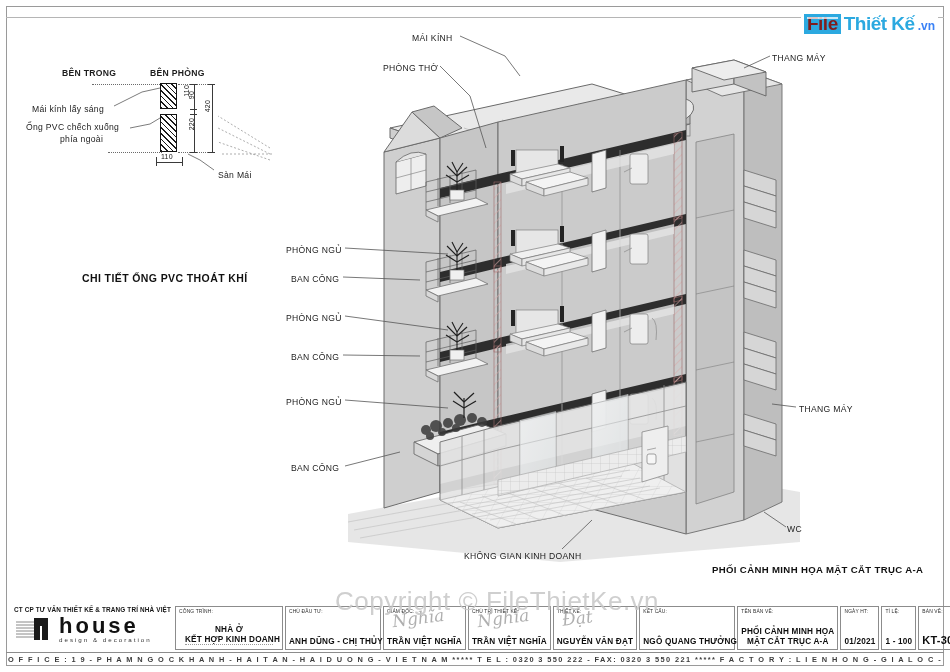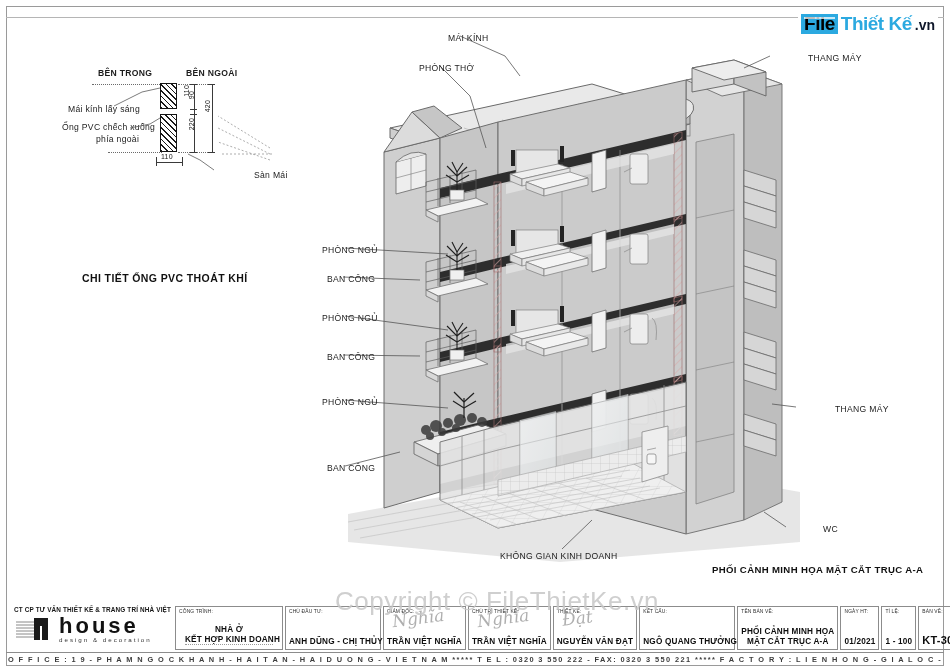--- a/index.html
+++ b/index.html
@@ -38,21 +38,21 @@
     right: 12px; top: 12px;
     display: flex;
     align-items: baseline;
     gap: 3px;
     z-index: 40;
     background: #fff;
     padding: 1px 3px;
   }
   .brand-file {
     background: #2ba9e0;
-    color: #000000;
+    color: #7f1d1d;
     font-weight: bold;
     font-size: 19px;
     line-height: 20px;
     padding: 0 3px;
     letter-spacing: -0.5px;
     position: relative;
   }
   .brand-file::after {
     content: "";
     position: absolute;
@@ -61,34 +61,33 @@
     background: #ffffff;
     opacity: .75;
   }
   .brand-thiet {
     color: #2ba9e0;
     font-weight: bold;
     font-size: 19px;
     letter-spacing: -0.5px;
   }
   .brand-vn {
-    color: #0f172a;
+    color: #3b82f6;
     font-weight: bold;
-    font-size: 14px;
+    font-size: 12px;
   }
 
   
   .lbl {
     position: absolute;
     font-size: 8.6px;
     color: #1c1c1c;
     letter-spacing: .3px;
     white-space: nowrap;
     font-family: "Liberation Sans", sans-serif;
-    margin-left: 36px;
   }
   .lbl.bold { font-weight: bold; }
 
   
   #pvc-detail { position: absolute; left: 22px; top: 58px; width: 270px; height: 150px; text-align: right; }
   .pvc-pipe-top {
     position: absolute; left: 138px; top: 25px; width: 17px; height: 26px;
     border: 1.3px solid #141414;
     background:
       repeating-linear-gradient(45deg, #1a1a1a 0 1px, rgba(0,0,0,0) 1px 4px),
@@ -289,21 +288,21 @@
 
   <div class="brand-logo">
     <span class="brand-file">File</span>
     <span class="brand-thiet">Thiết Kế</span>
     <span class="brand-vn">.vn</span>
   </div>
 
   <div id="pvc-detail">
 
     <div class="lbl bold" style="left:40px; top:10px;">BÊN TRONG</div>
-    <div class="lbl bold" style="left:128px; top:10px;">BÊN NGOÀI</div>
+    <div class="lbl bold" style="left:128px; top:10px;">BÊN PHÒNG</div>
 
     <div class="pvc-dot-line" style="left:70px; top:26px; width:70px;"></div>
     <div class="pvc-dot-line" style="left:156px; top:26px; width:34px;"></div>
     <div class="pvc-dot-line" style="left:86px; top:94px; width:54px;"></div>
     <div class="pvc-dot-line" style="left:156px; top:94px; width:34px;"></div>
 
     <div class="pvc-pipe-top"></div>
     <div class="pvc-pipe-bot"></div>
 
     <div class="lbl" style="left:10px; top:46px;">Mái kính lấy sáng</div>

